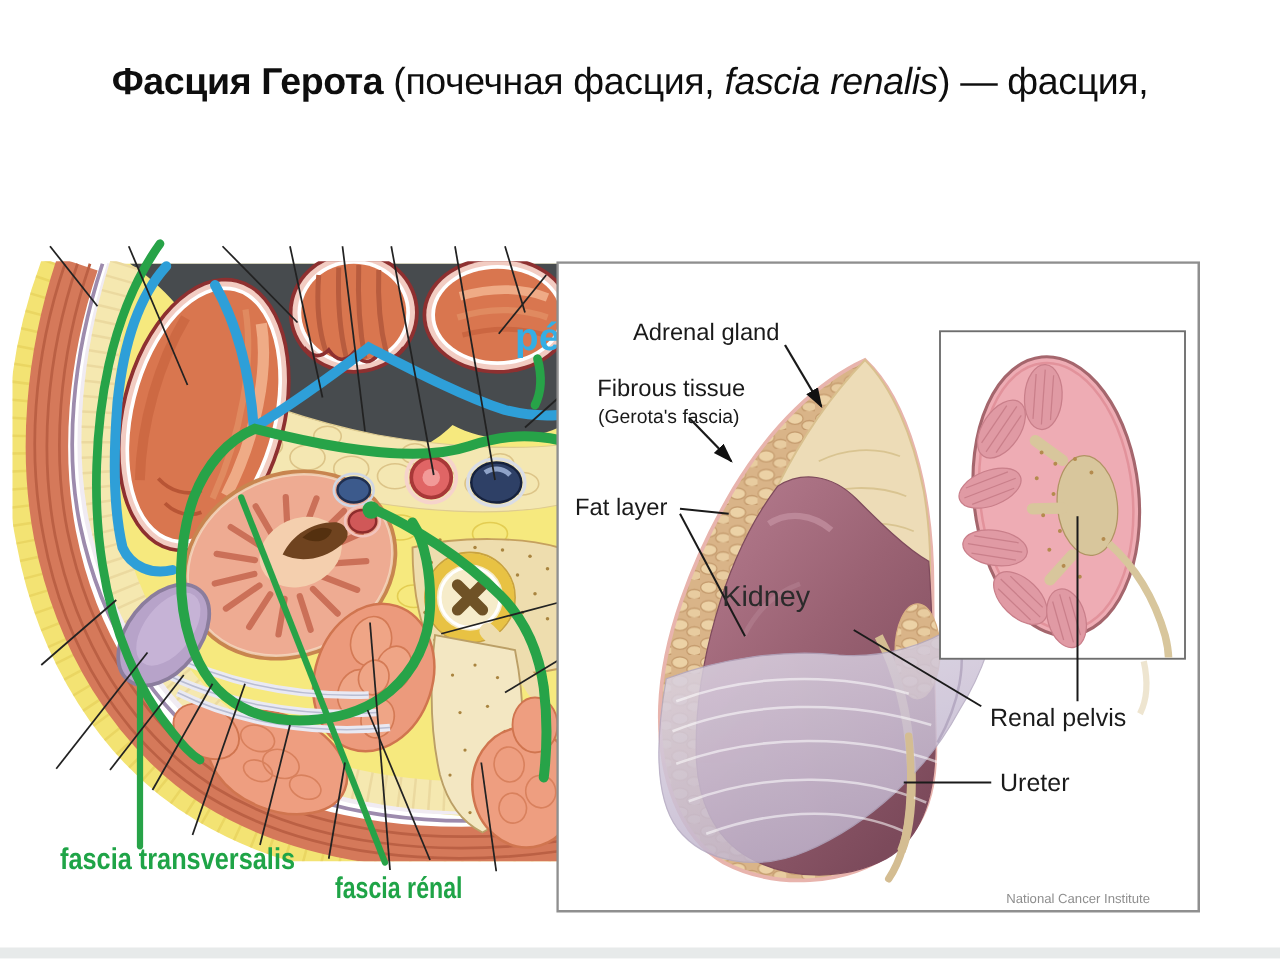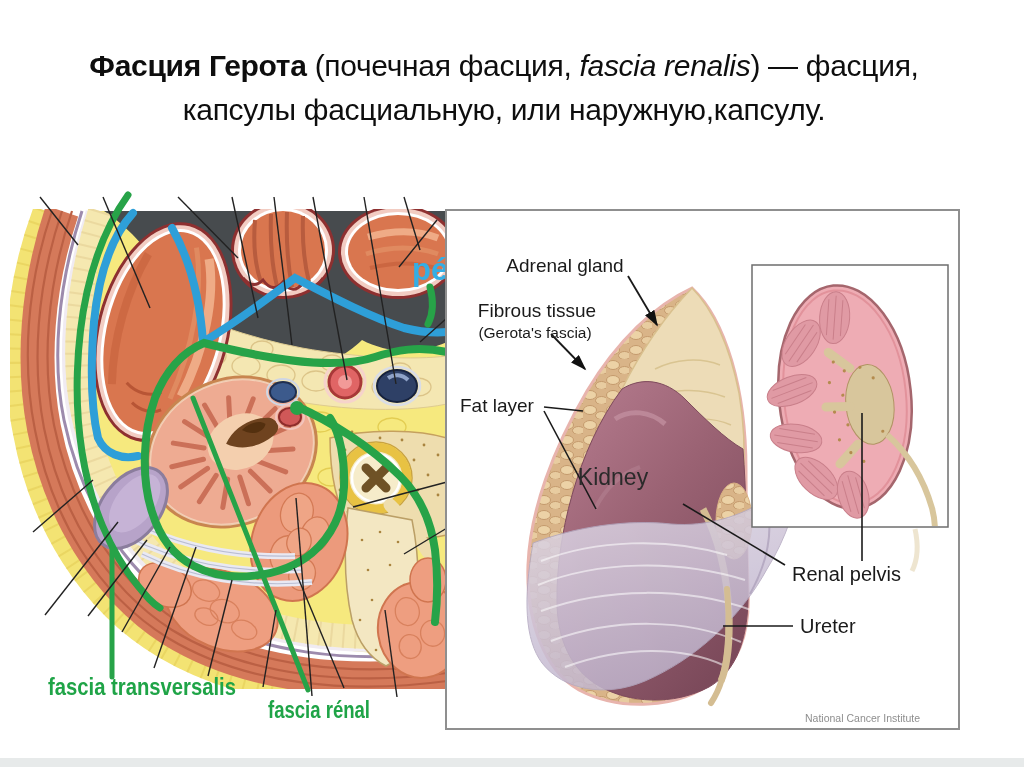--- a/index.html
+++ b/index.html
@@ -19,21 +19,20 @@
   .cyanlbl{font-weight:700;fill:#35aee4;}
   .nci{fill:#1a1a1a;}
 </style>
 </head>
 <body>
 
 <div class="slide">
 
   <div class="title">
     <div class="t-line"><span class="b">Фасция Герота</span><span> (почечная фасция, </span><span class="i">fascia renalis</span><span>) — фасция,</span></div>
-    <div class="t-line">капсулы фасциальную, или наружную,капсулу.</div>
   </div>
 
   <svg id="leftfig" class="fig" width="450" height="550" viewBox="0 0 450 550">
     <defs>
       <clipPath id="lclip">
           <rect x="10" y="19" width="437" height="480"></rect>
         </clipPath>
     </defs>
 
     <g clip-path="url(#lclip)">

